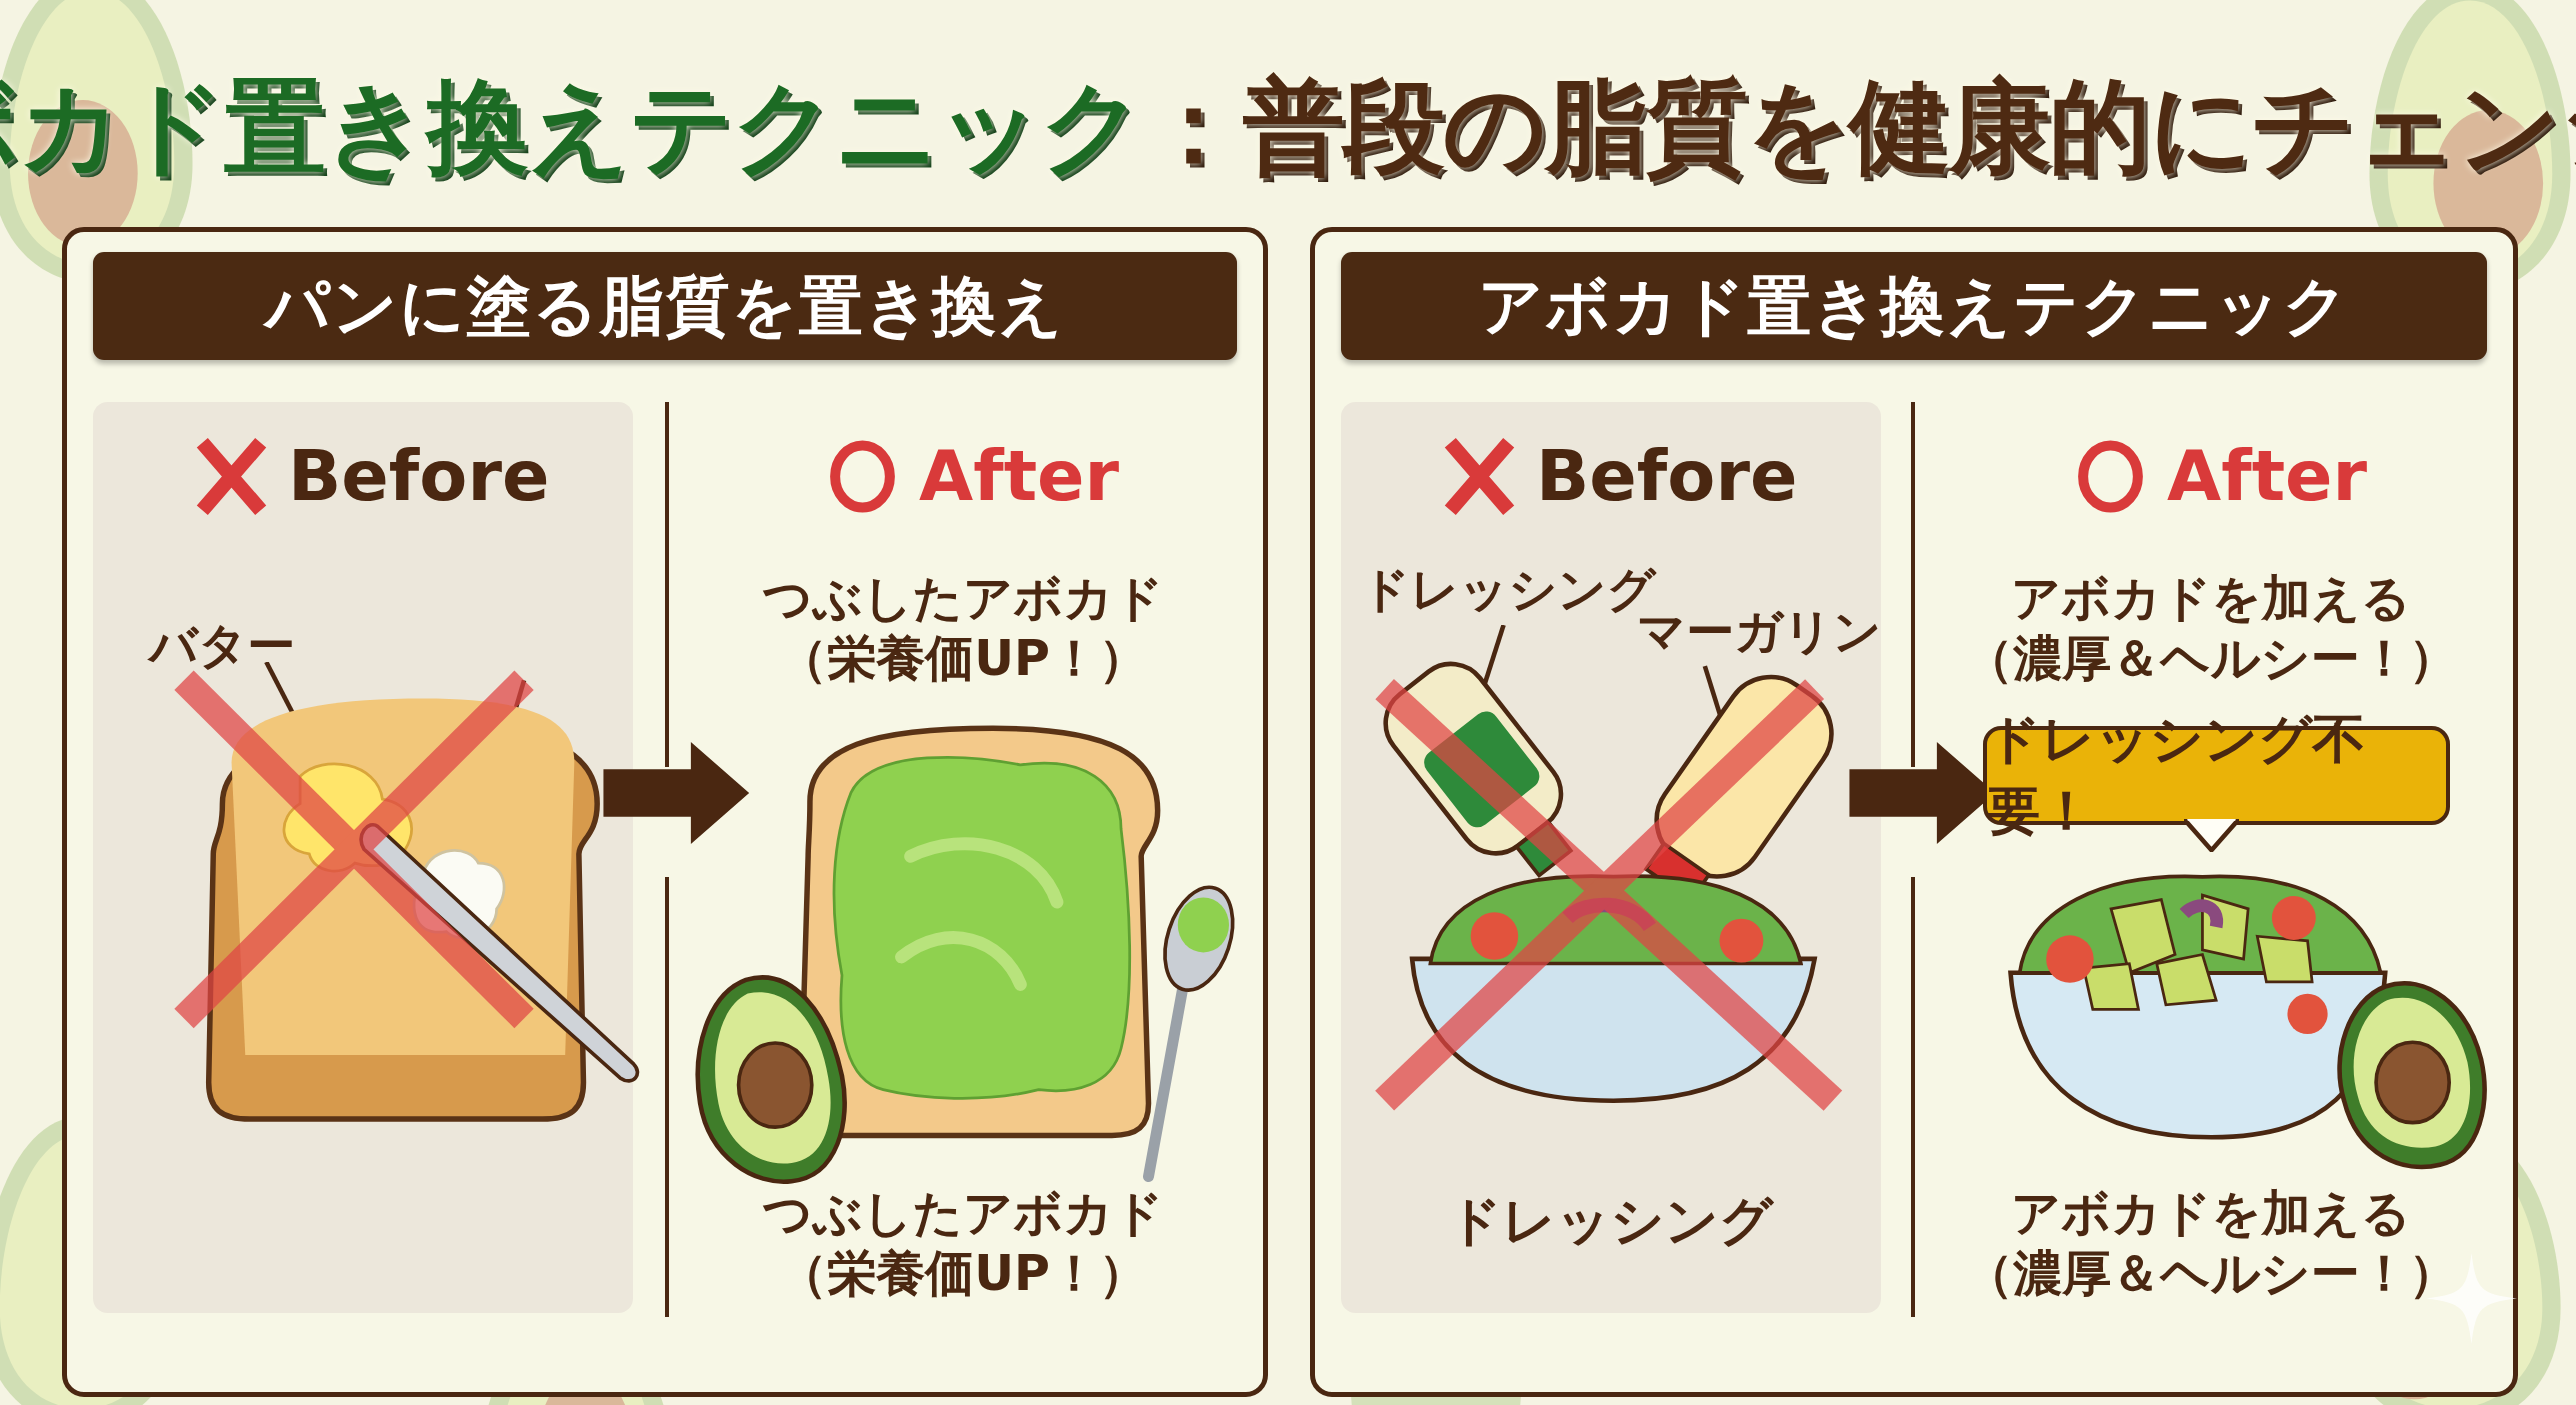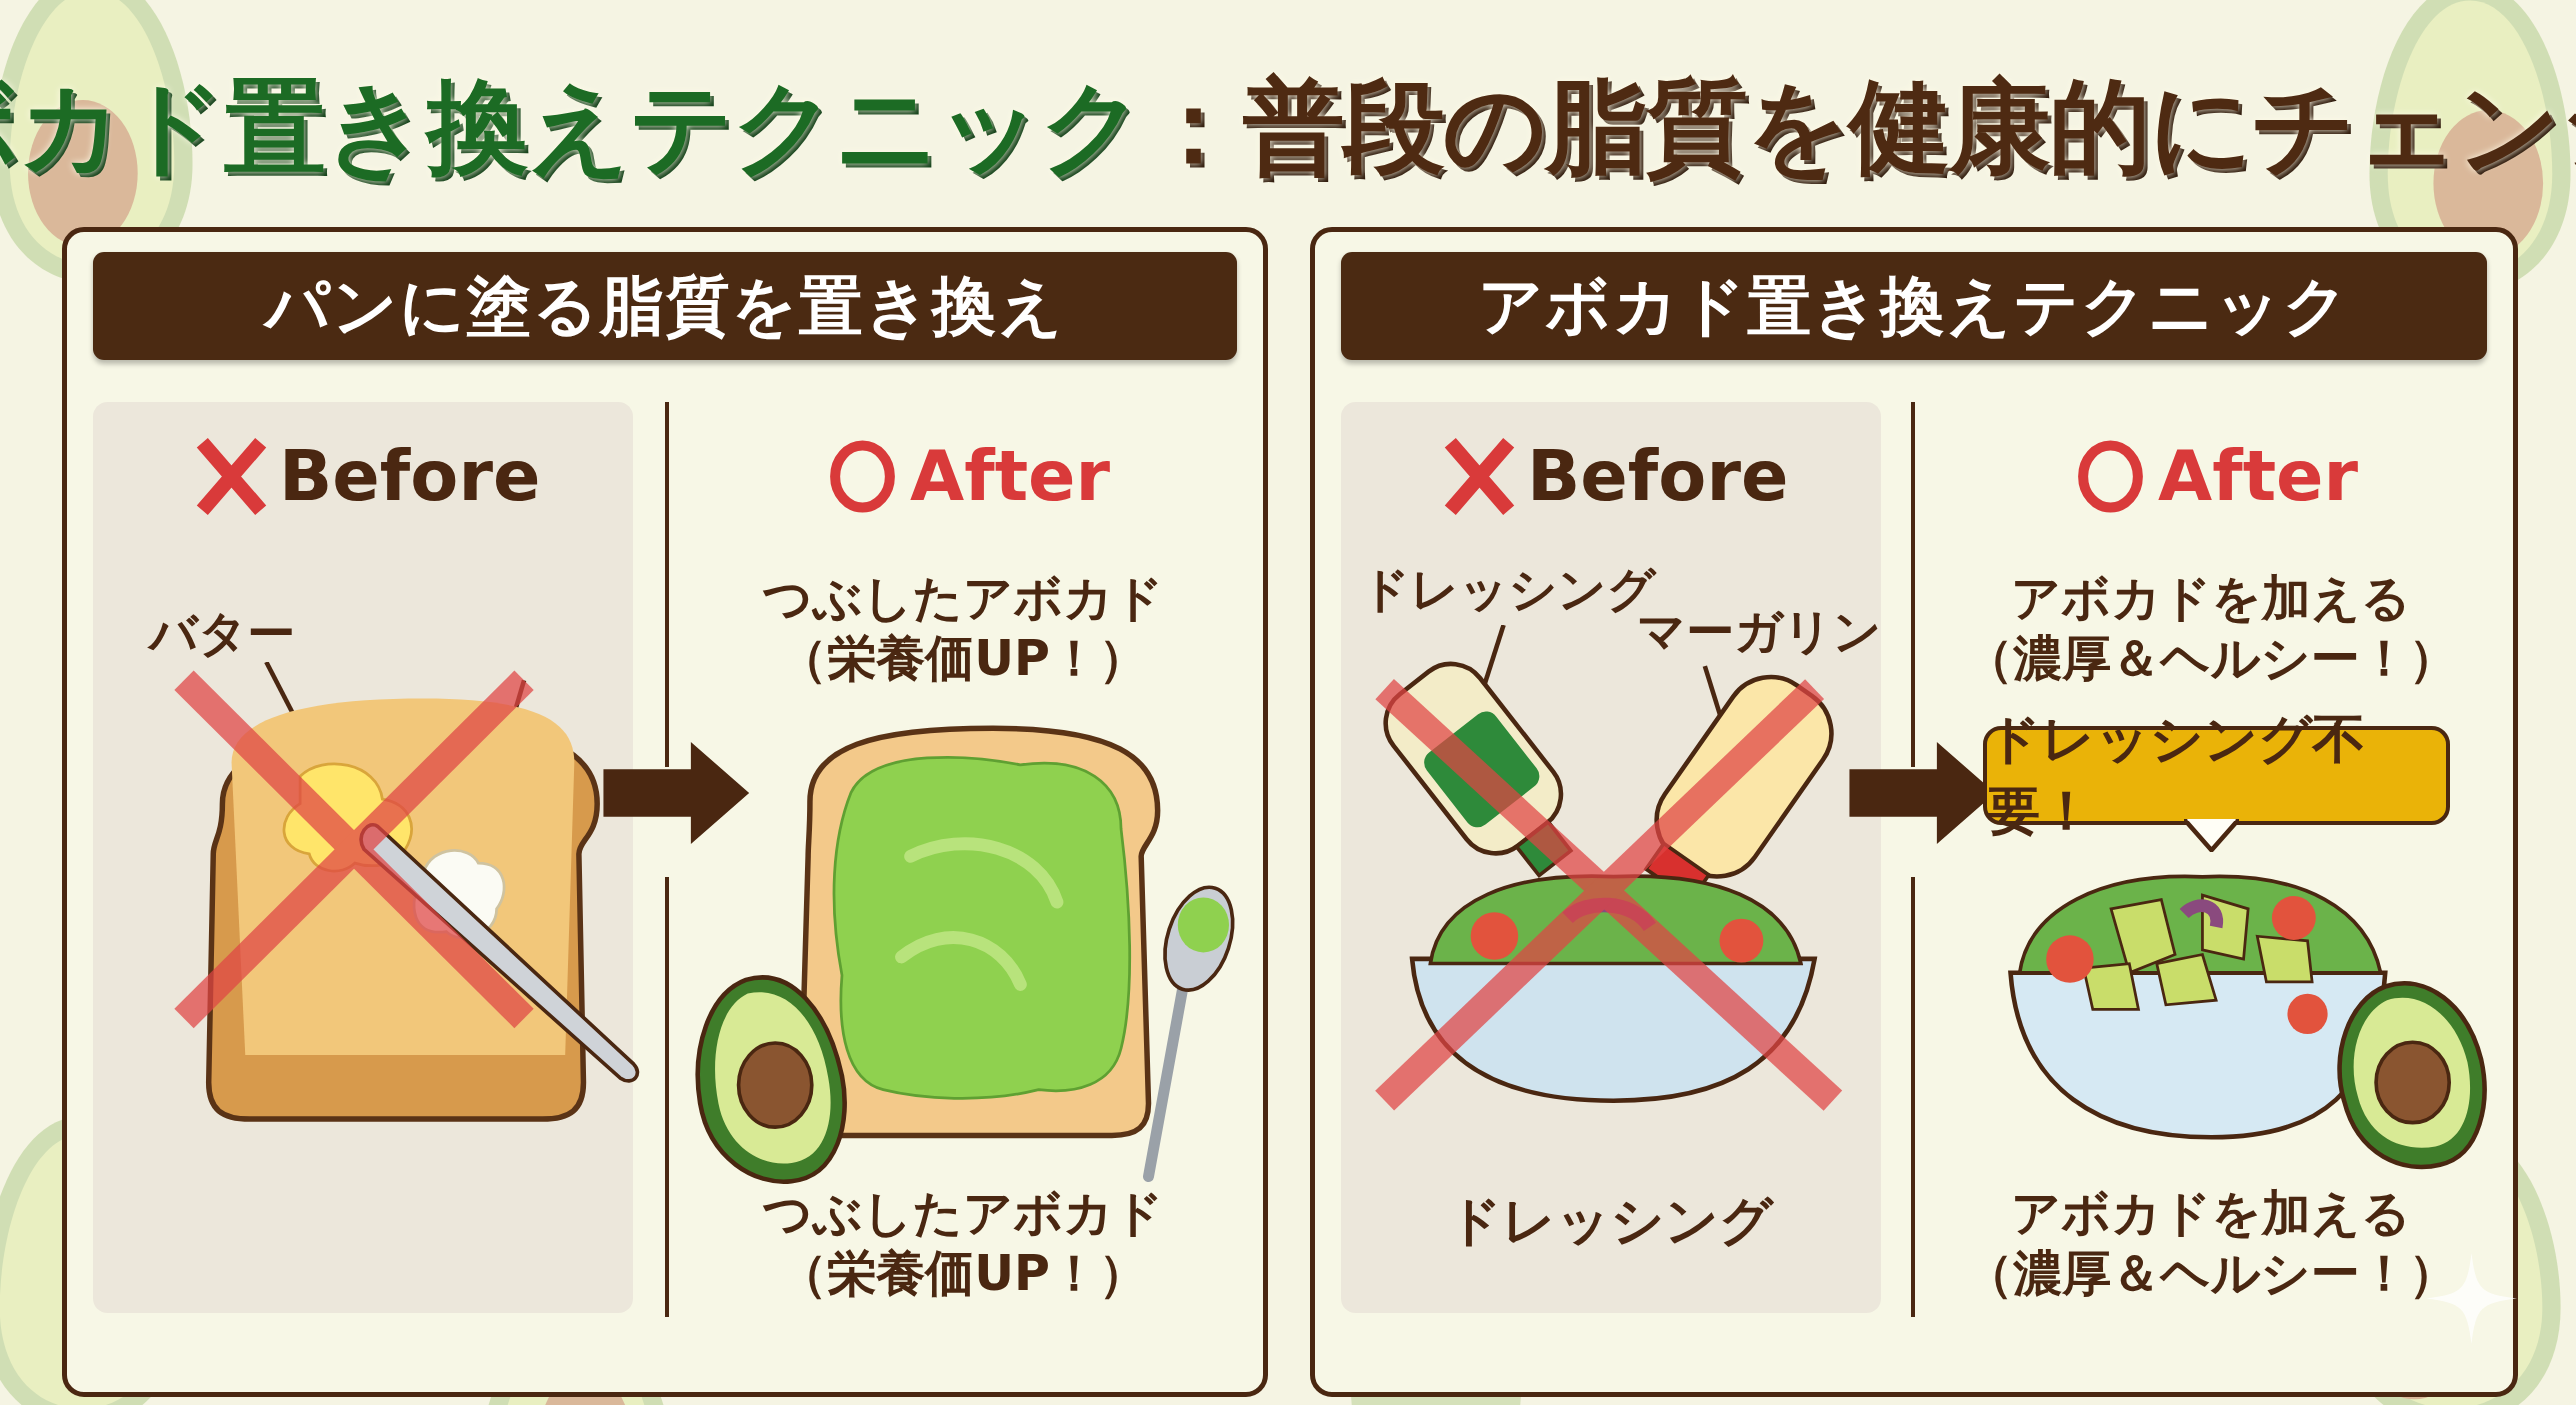--- a/index.html
+++ b/index.html
@@ -34,21 +34,21 @@
   .before-box {
     position: absolute; left: 25.6px; top: 170px; width: 540px; height: 911px;
     background: #ece7db; border-radius: 14.6px;
   }
   .divider {
     position: absolute; left: 598px; top: 170px; width: 3.7px; height: 915px;
     background: #4a2711;
   }
   .divider-gap { position: absolute; left: 585px; width: 29px; height: 110px; background: #f7f7e6; }
   .col-title {
-    position: absolute; display: flex; align-items: center; gap: 11px;
+    position: absolute; display: flex; align-items: center; gap: 20px;
     font-weight: bold; font-size: 70px; color: #4a2711;
   }
   .caption {
     position: absolute; text-align: center; color: #4a2711; font-weight: bold;
     font-size: 49px; line-height: 60px; margin-top: 8px;
   }
   .small-label { position: absolute; color: #4a2711; font-weight: bold; font-size: 48px; white-space: nowrap; }
   .bubble {
     position: absolute; background: #eab308; border: 4.6px solid #4a2711; border-radius: 18.3px;
     display: flex; align-items: center; justify-content: center;
@@ -108,21 +108,21 @@
     <span>Before</span>
   </div>
 
   <div class="col-title" style="left:759px;top:203px">
     <svg width="73" height="79" viewBox="0 0 80 86">
       <ellipse cx="40" cy="43" rx="30" ry="34" fill="none" stroke="#d93a3a" stroke-width="11"></ellipse>
     </svg>
     <span style="color:#d93a3a">After</span>
   </div>
 
-  <div class="small-label" style="left:82px;top:370px">バター</div>
+  <div class="small-label" style="left:82px;top:382px">バター</div>
 
   <svg class="abs" style="left:91px;top:430px" width="531" height="585" viewBox="0 0 580 640">
     <line x1="118" y1="0" x2="180" y2="120" stroke="#4a2711" stroke-width="5"></line>
     <line x1="400" y1="20" x2="350" y2="190" stroke="#4a2711" stroke-width="5"></line>
     <path d="M60 95 C60 40 140 10 280 10 C420 10 470 40 470 95 C470 130 450 135 450 150 L455 400 C455 430 440 440 410 440 L90 440 C60 440 45 430 45 400 L50 150 C50 135 60 130 60 95Z" fill="#d79a4c" stroke="#5a3316" stroke-width="6" transform="translate(10,60)"></path>
     <path d="M80 110 C80 65 150 40 290 40 C415 40 455 65 455 110 L445 430 L95 430Z" fill="#f2c77a"></path>
     <path d="M155 125 C180 100 240 110 245 150 C275 155 285 180 270 205 C260 225 230 225 215 220 C200 235 170 230 165 210 C130 205 130 170 155 155Z" fill="#ffe56a" stroke="#d9a53b" stroke-width="3"></path>
     <path d="M290 230 C300 200 340 200 350 220 C380 220 385 250 370 270 C370 300 330 310 315 295 C280 300 270 270 290 230Z" fill="#fbfbf4" stroke="#cfc3a0" stroke-width="3"></path>
     <path d="M240 180 L520 440 C530 450 520 465 505 455 L225 205 C215 190 230 172 240 180Z" fill="#cfd3d8" stroke="#4a2711" stroke-width="4"></path>
     <g opacity="0.72">

